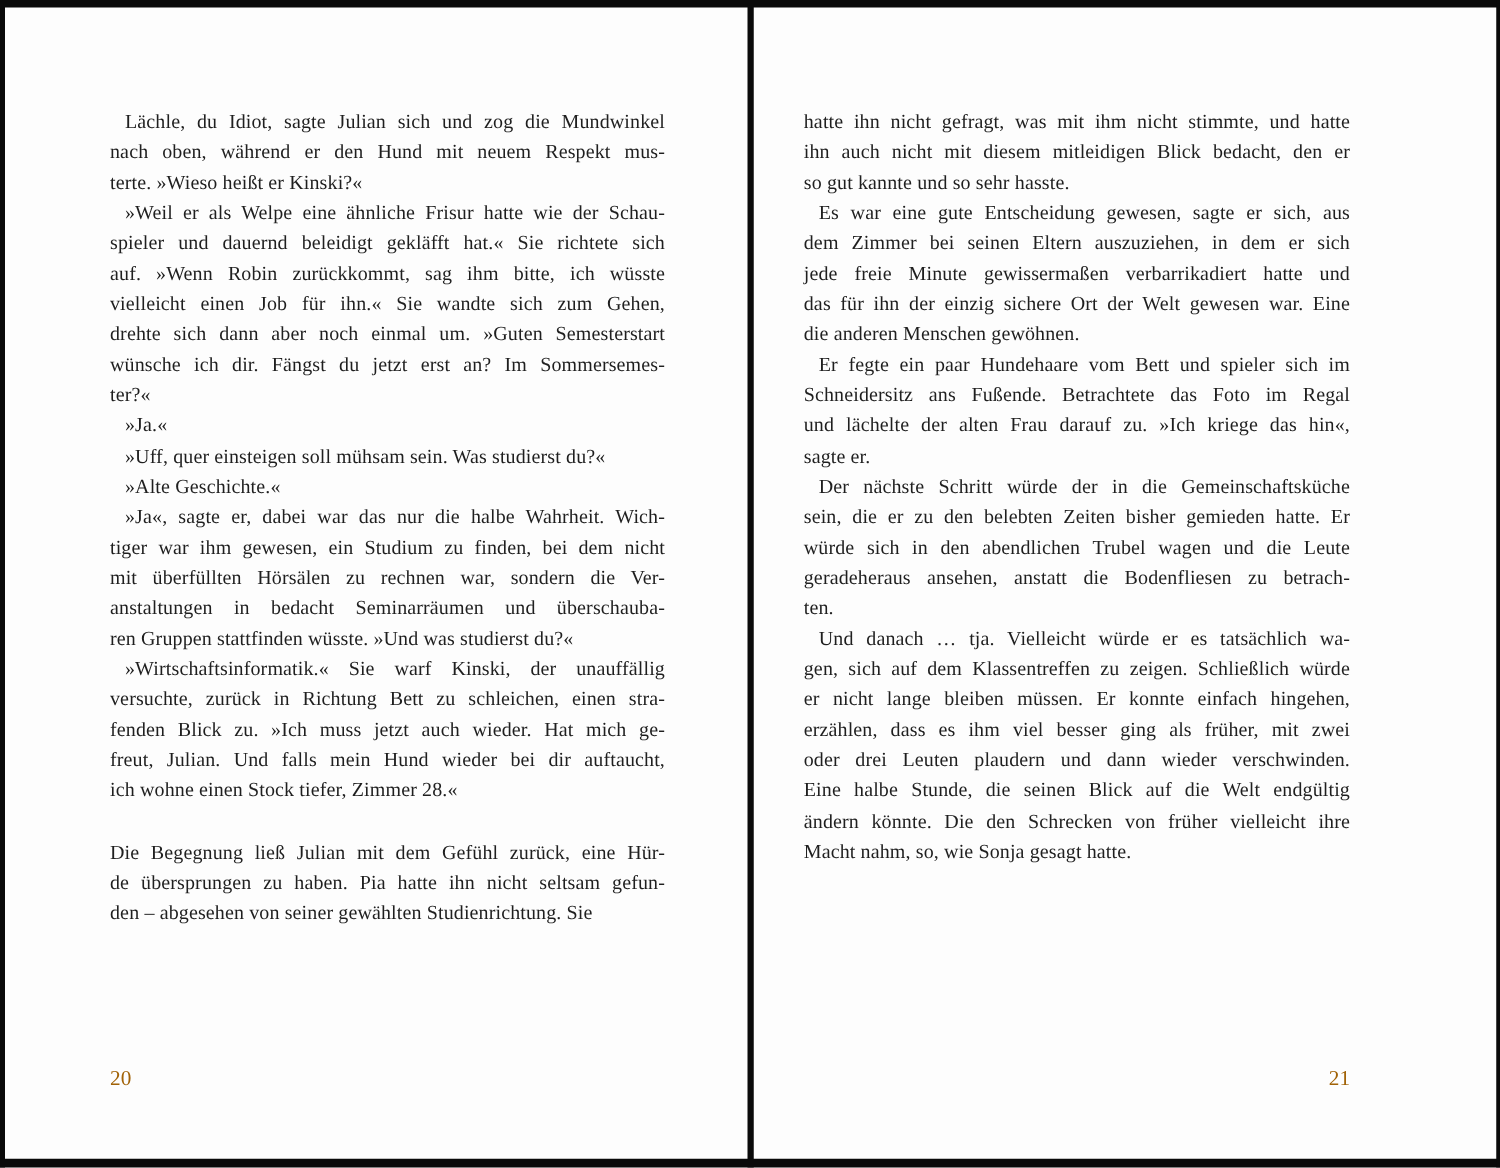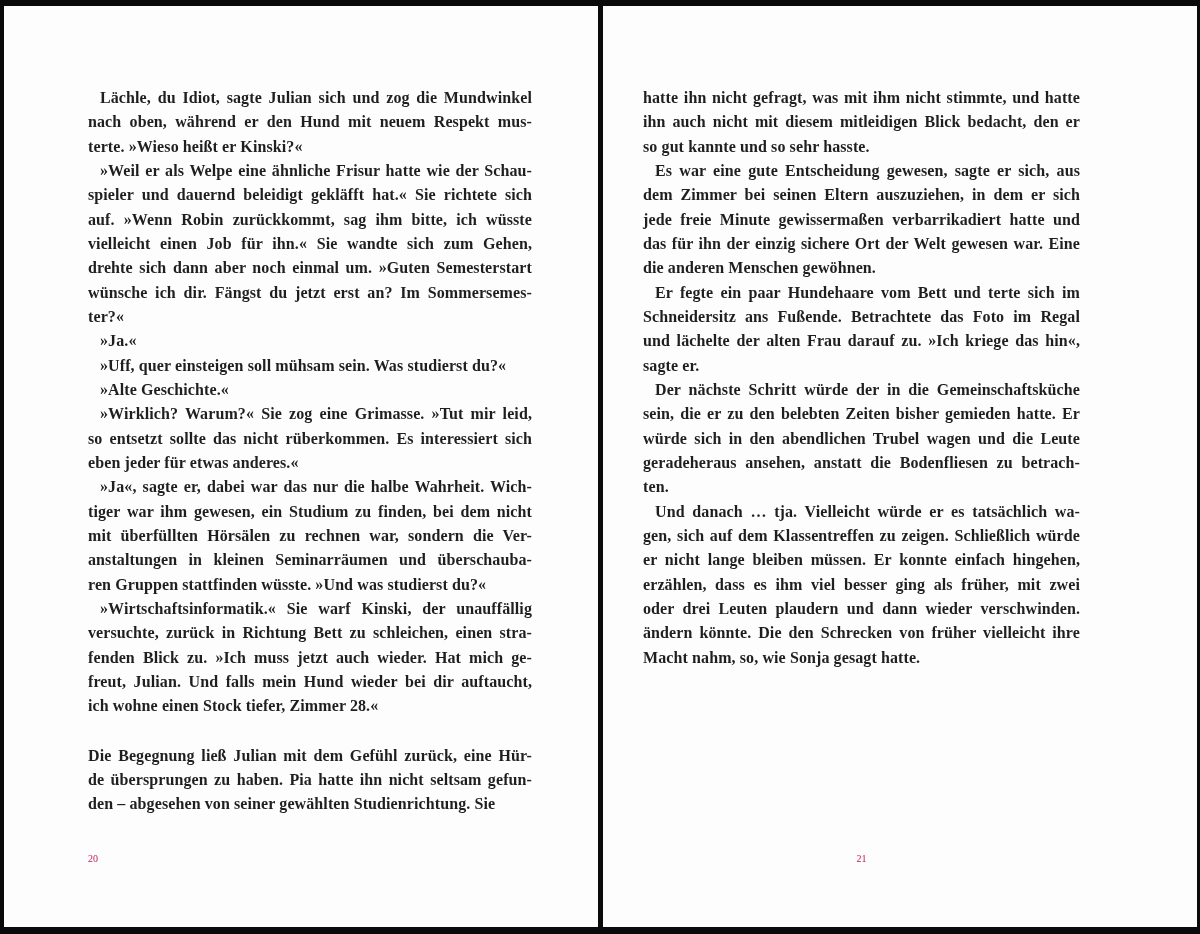--- a/index.html
+++ b/index.html
@@ -43,36 +43,35 @@
   .text-col.right-col { left: 73px; width: 437px; }
 
   .para { margin: 0; }
   .para.space-before { margin-top: 25px; }
 
   .line {
     text-align: justify;
     text-align-last: justify;
     white-space: nowrap;
     overflow: visible;
-    font-weight: bold;
   }
   .line.last {
     text-align: left;
     text-align-last: left;
   }
   .para.indent .line.first { text-indent: 12px; }
 
   .pagenum {
     position: absolute;
     top: 853px;
-    font-size: 10px;
-    color: #be185d;
+    font-size: 17px;
+    color: #a16207;
   }
   .pagenum.left-num  { left: 84px; }
-  .pagenum.right-num { left: 73px; width: 437px; text-align: center; }
+  .pagenum.right-num { left: 73px; width: 437px; text-align: right; }
 </style>
 </head>
 <body>
 
 <div>
   <div class="page left">
     <div class="text-col left-col">
         <div class="para indent">
           <div class="line first">Lächle, du Idiot, sagte Julian sich und zog die Mundwinkel</div>
           <div class="line">nach oben, während er den Hund mit neuem Respekt mus-</div>
@@ -90,29 +89,24 @@
         <div class="para indent">
           <div class="line first last">»Ja.«</div>
         </div>
         <div class="para indent">
           <div class="line first last">»Uff, quer einsteigen soll mühsam sein. Was studierst du?«</div>
         </div>
         <div class="para indent">
           <div class="line first last">»Alte Geschichte.«</div>
         </div>
         <div class="para indent">
-          <div class="line first">»Wirklich? Warum?« Sie zog eine Grimasse. »Tut mir leid,</div>
-          <div class="line">so entsetzt sollte das nicht rüberkommen. Es interessiert sich</div>
-          <div class="line last">eben jeder für etwas anderes.«</div>
-        </div>
-        <div class="para indent">
           <div class="line first">»Ja«, sagte er, dabei war das nur die halbe Wahrheit. Wich-</div>
           <div class="line">tiger war ihm gewesen, ein Studium zu finden, bei dem nicht</div>
           <div class="line">mit überfüllten Hörsälen zu rechnen war, sondern die Ver-</div>
-          <div class="line">anstaltungen in kleinen Seminarräumen und überschauba-</div>
+          <div class="line">anstaltungen in bedacht Seminarräumen und überschauba-</div>
           <div class="line last">ren Gruppen stattfinden wüsste. »Und was studierst du?«</div>
         </div>
         <div class="para indent">
           <div class="line first">»Wirtschaftsinformatik.« Sie warf Kinski, der unauffällig</div>
           <div class="line">versuchte, zurück in Richtung Bett zu schleichen, einen stra-</div>
           <div class="line">fenden Blick zu. »Ich muss jetzt auch wieder. Hat mich ge-</div>
           <div class="line">freut, Julian. Und falls mein Hund wieder bei dir auftaucht,</div>
           <div class="line last">ich wohne einen Stock tiefer, Zimmer 28.«</div>
         </div>
         <div class="para space-before">
@@ -132,38 +126,39 @@
           <div class="line last">so gut kannte und so sehr hasste.</div>
         </div>
         <div class="para indent">
           <div class="line first">Es war eine gute Entscheidung gewesen, sagte er sich, aus</div>
           <div class="line">dem Zimmer bei seinen Eltern auszuziehen, in dem er sich</div>
           <div class="line">jede freie Minute gewissermaßen verbarrikadiert hatte und</div>
           <div class="line">das für ihn der einzig sichere Ort der Welt gewesen war. Eine</div>
           <div class="line last">die anderen Menschen gewöhnen.</div>
         </div>
         <div class="para indent">
-          <div class="line first">Er fegte ein paar Hundehaare vom Bett und terte sich im</div>
+          <div class="line first">Er fegte ein paar Hundehaare vom Bett und spieler sich im</div>
           <div class="line">Schneidersitz ans Fußende. Betrachtete das Foto im Regal</div>
           <div class="line">und lächelte der alten Frau darauf zu. »Ich kriege das hin«,</div>
           <div class="line last">sagte er.</div>
         </div>
         <div class="para indent">
           <div class="line first">Der nächste Schritt würde der in die Gemeinschaftsküche</div>
           <div class="line">sein, die er zu den belebten Zeiten bisher gemieden hatte. Er</div>
           <div class="line">würde sich in den abendlichen Trubel wagen und die Leute</div>
           <div class="line">geradeheraus ansehen, anstatt die Bodenfliesen zu betrach-</div>
           <div class="line last">ten.</div>
         </div>
         <div class="para indent">
           <div class="line first">Und danach … tja. Vielleicht würde er es tatsächlich wa-</div>
           <div class="line">gen, sich auf dem Klassentreffen zu zeigen. Schließlich würde</div>
           <div class="line">er nicht lange bleiben müssen. Er konnte einfach hingehen,</div>
           <div class="line">erzählen, dass es ihm viel besser ging als früher, mit zwei</div>
           <div class="line">oder drei Leuten plaudern und dann wieder verschwinden.</div>
+          <div class="line">Eine halbe Stunde, die seinen Blick auf die Welt endgültig</div>
           <div class="line">ändern könnte. Die den Schrecken von früher vielleicht ihre</div>
           <div class="line last">Macht nahm, so, wie Sonja gesagt hatte.</div>
         </div>
       </div>
     <div class="pagenum right-num">21</div>
   </div>
 
   <div class="gutter"></div>
   <div class="bar-top"></div>
   <div class="bar-bottom"></div>

